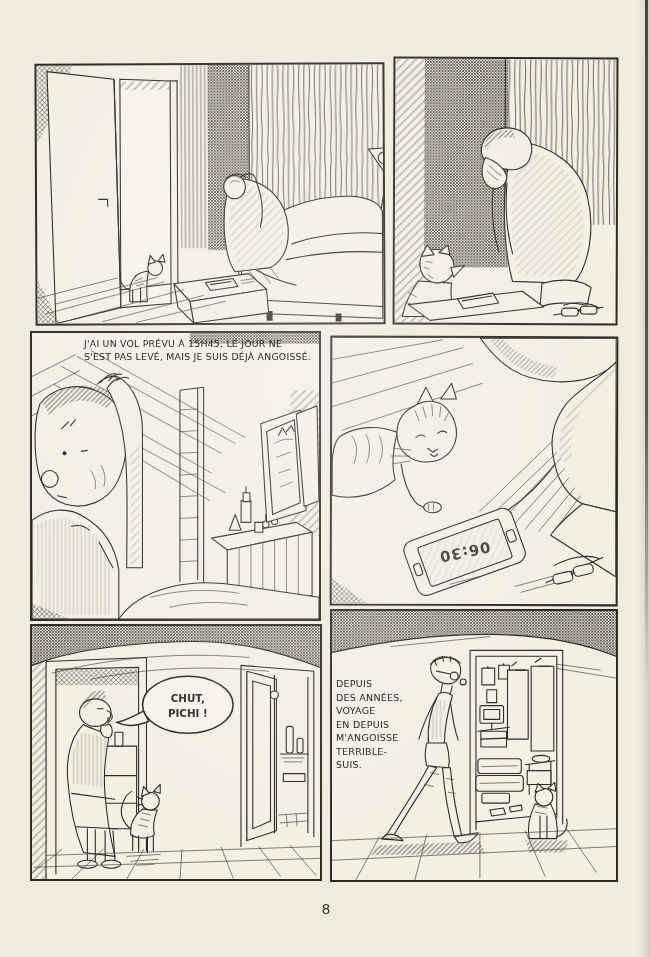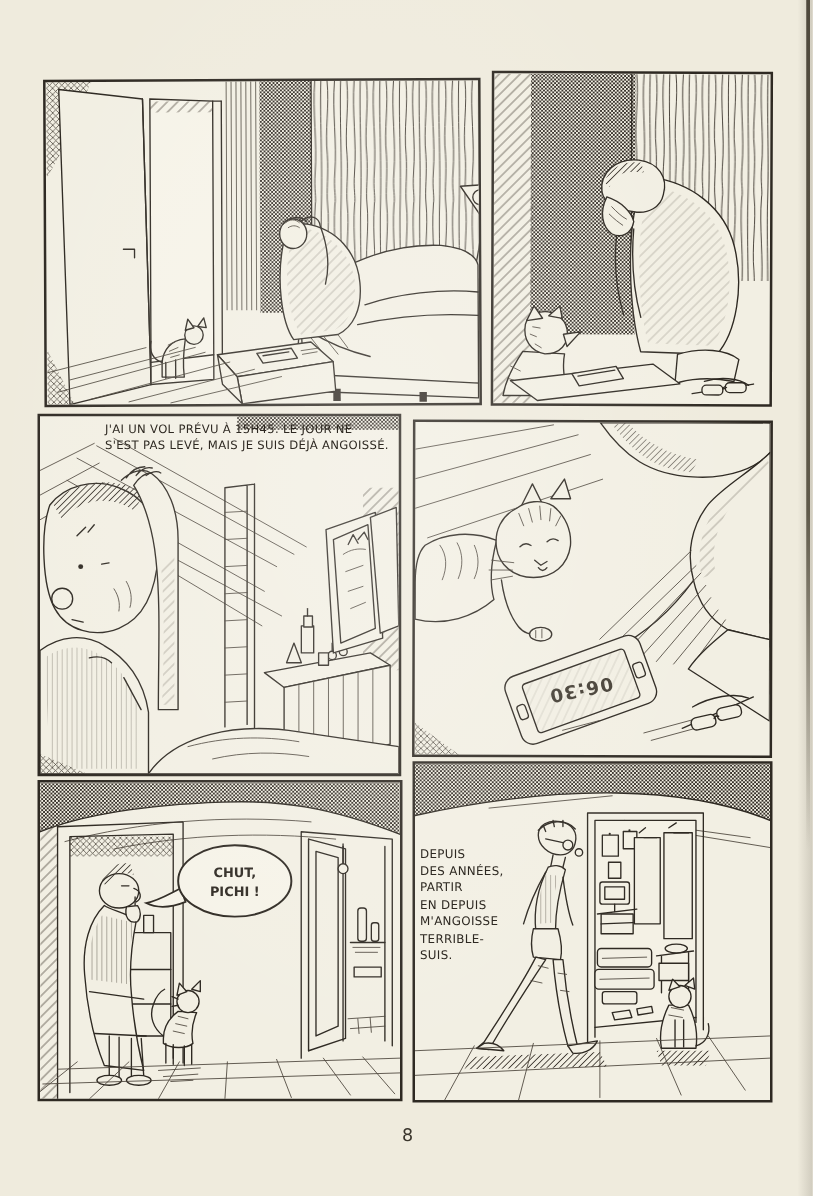--- a/index.html
+++ b/index.html
@@ -342,21 +342,21 @@
   <g class="sl">
     <path d="M14,233 L292,224 M2,245 L292,236 M40,257 L72,227 M96,257 L113,227 M150,257 L152,227 M204,256 L192,225 M252,254 L230,224 M288,253 L262,223 M0,251 L30,227"></path>
   </g>
  </svg>
 </div>
 
 <div class="panel" id="p6">
  <div class="caption" id="cap6">
    <div>DEPUIS</div>
    <div>DES ANNÉES,</div>
-   <div>PARTIR</div>
+   <div>VOYAGE</div>
    <div>EN DEPUIS</div>
    <div>M'ANGOISSE</div>
    <div>TERRIBLE-</div>
    <div>SUIS.</div>
  </div>
  <svg viewBox="0 0 288 273">
   <g>
     <path d="M0,0 H288 V46 C220,18 120,16 0,42 Z" fill="url(#xhD)"></path>
     <path class="s" d="M0,42 C120,16 220,18 288,46"></path>
     <path class="sl" d="M170,46 L272,60 M190,52 L288,68 M60,36 L160,26"></path>

